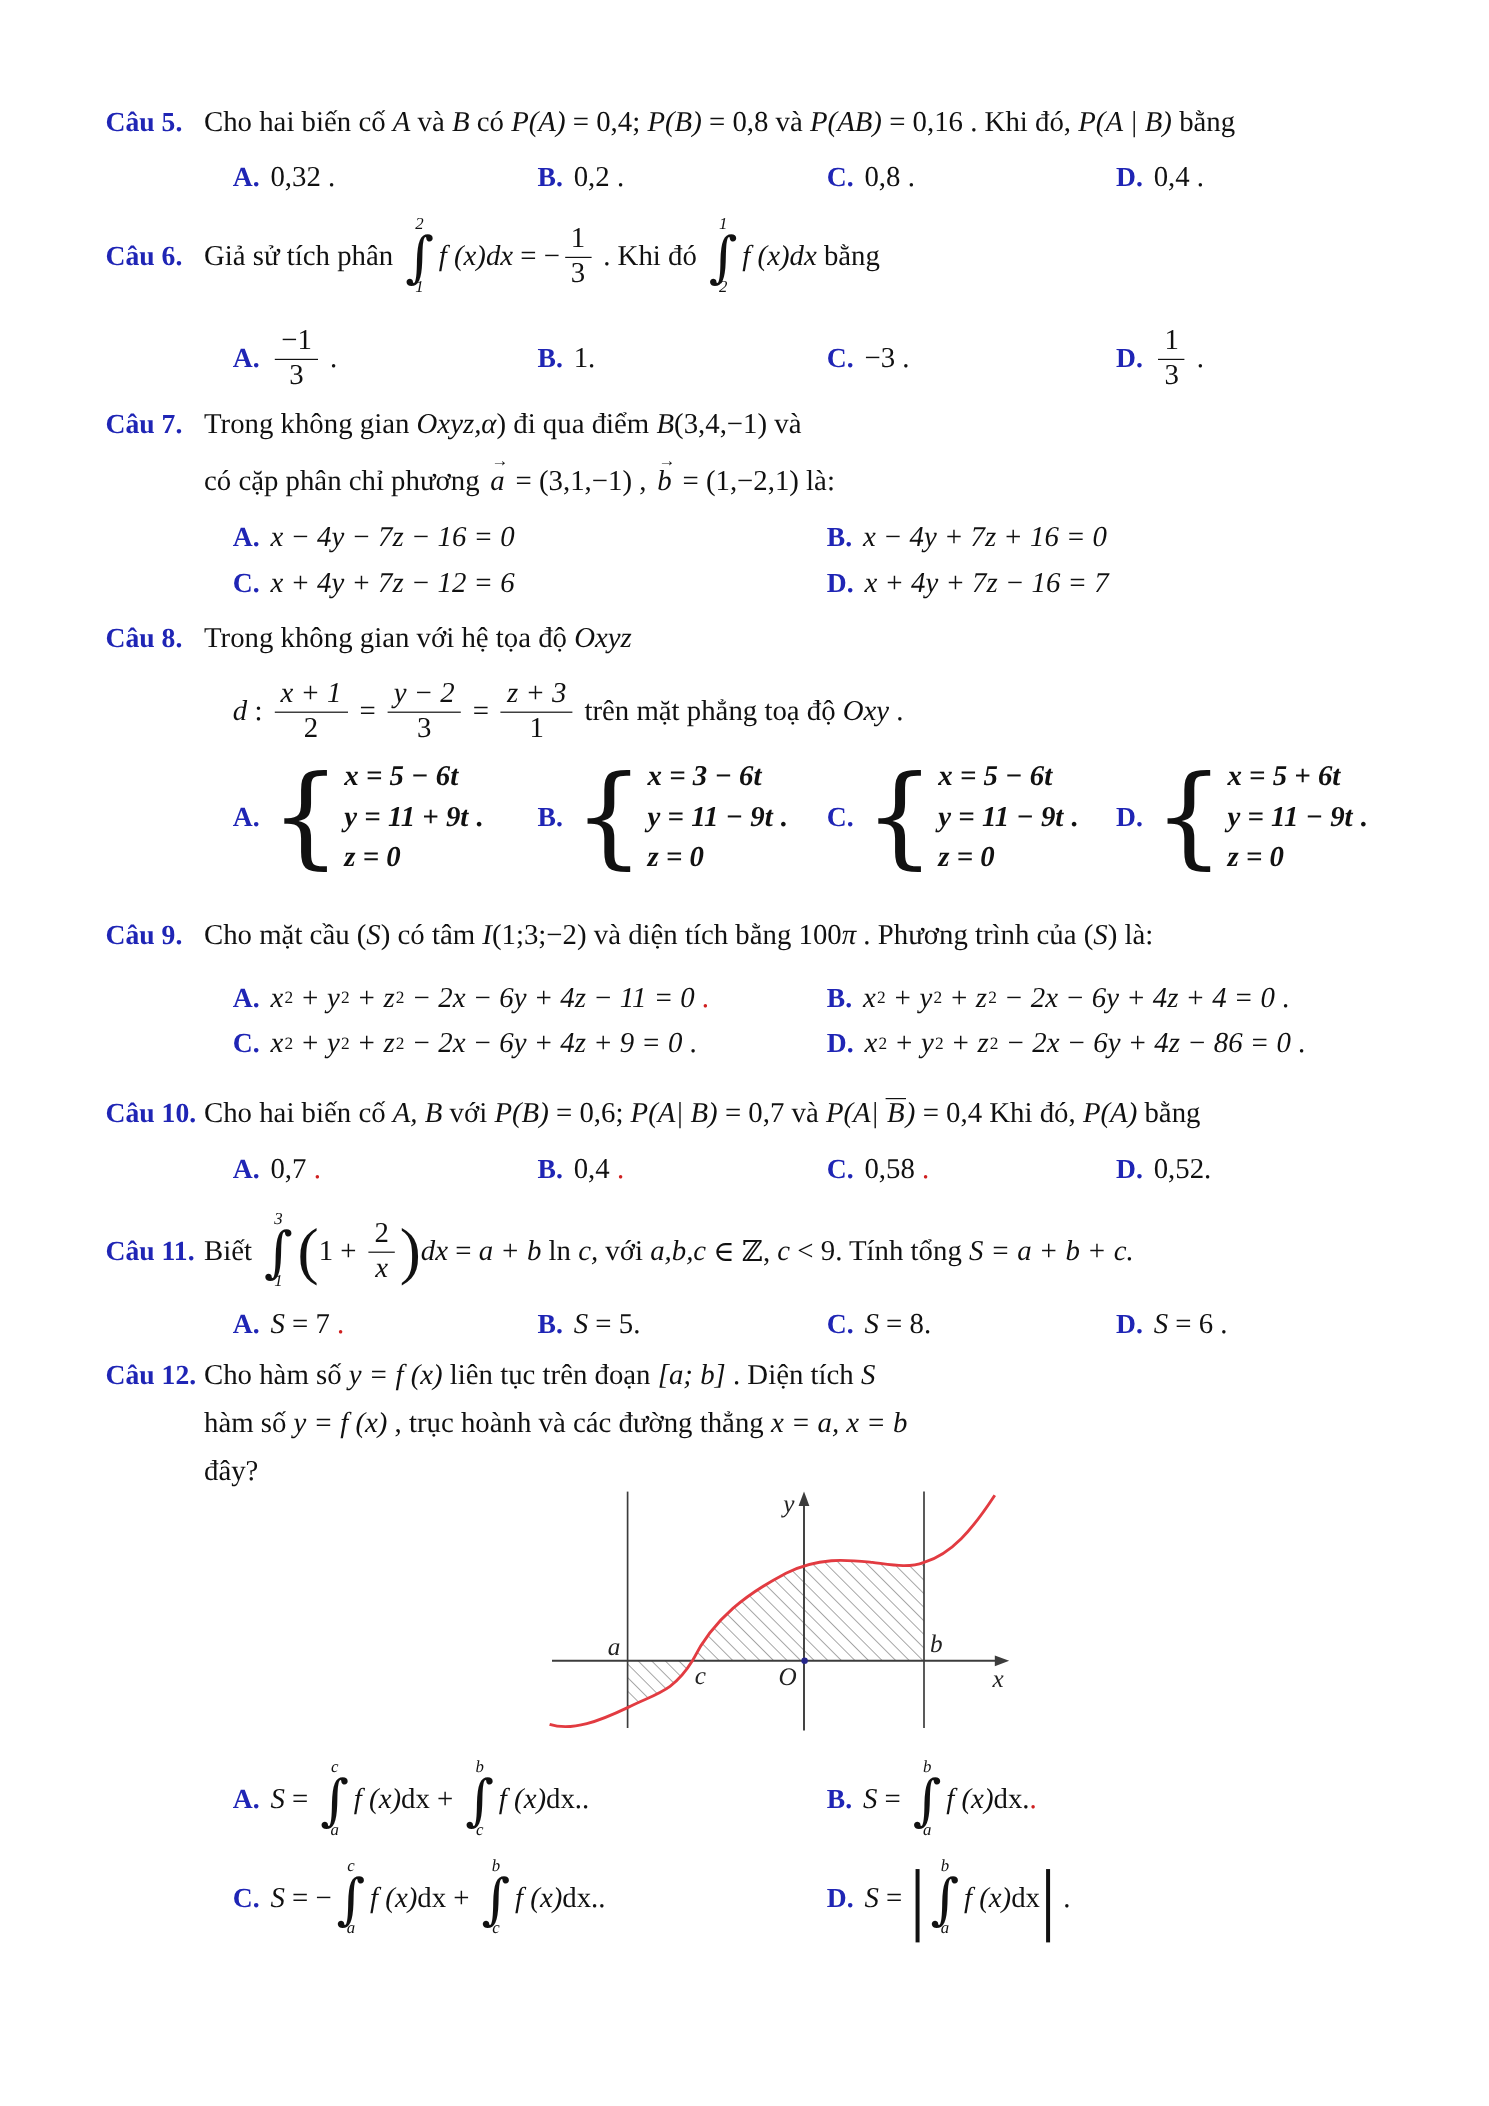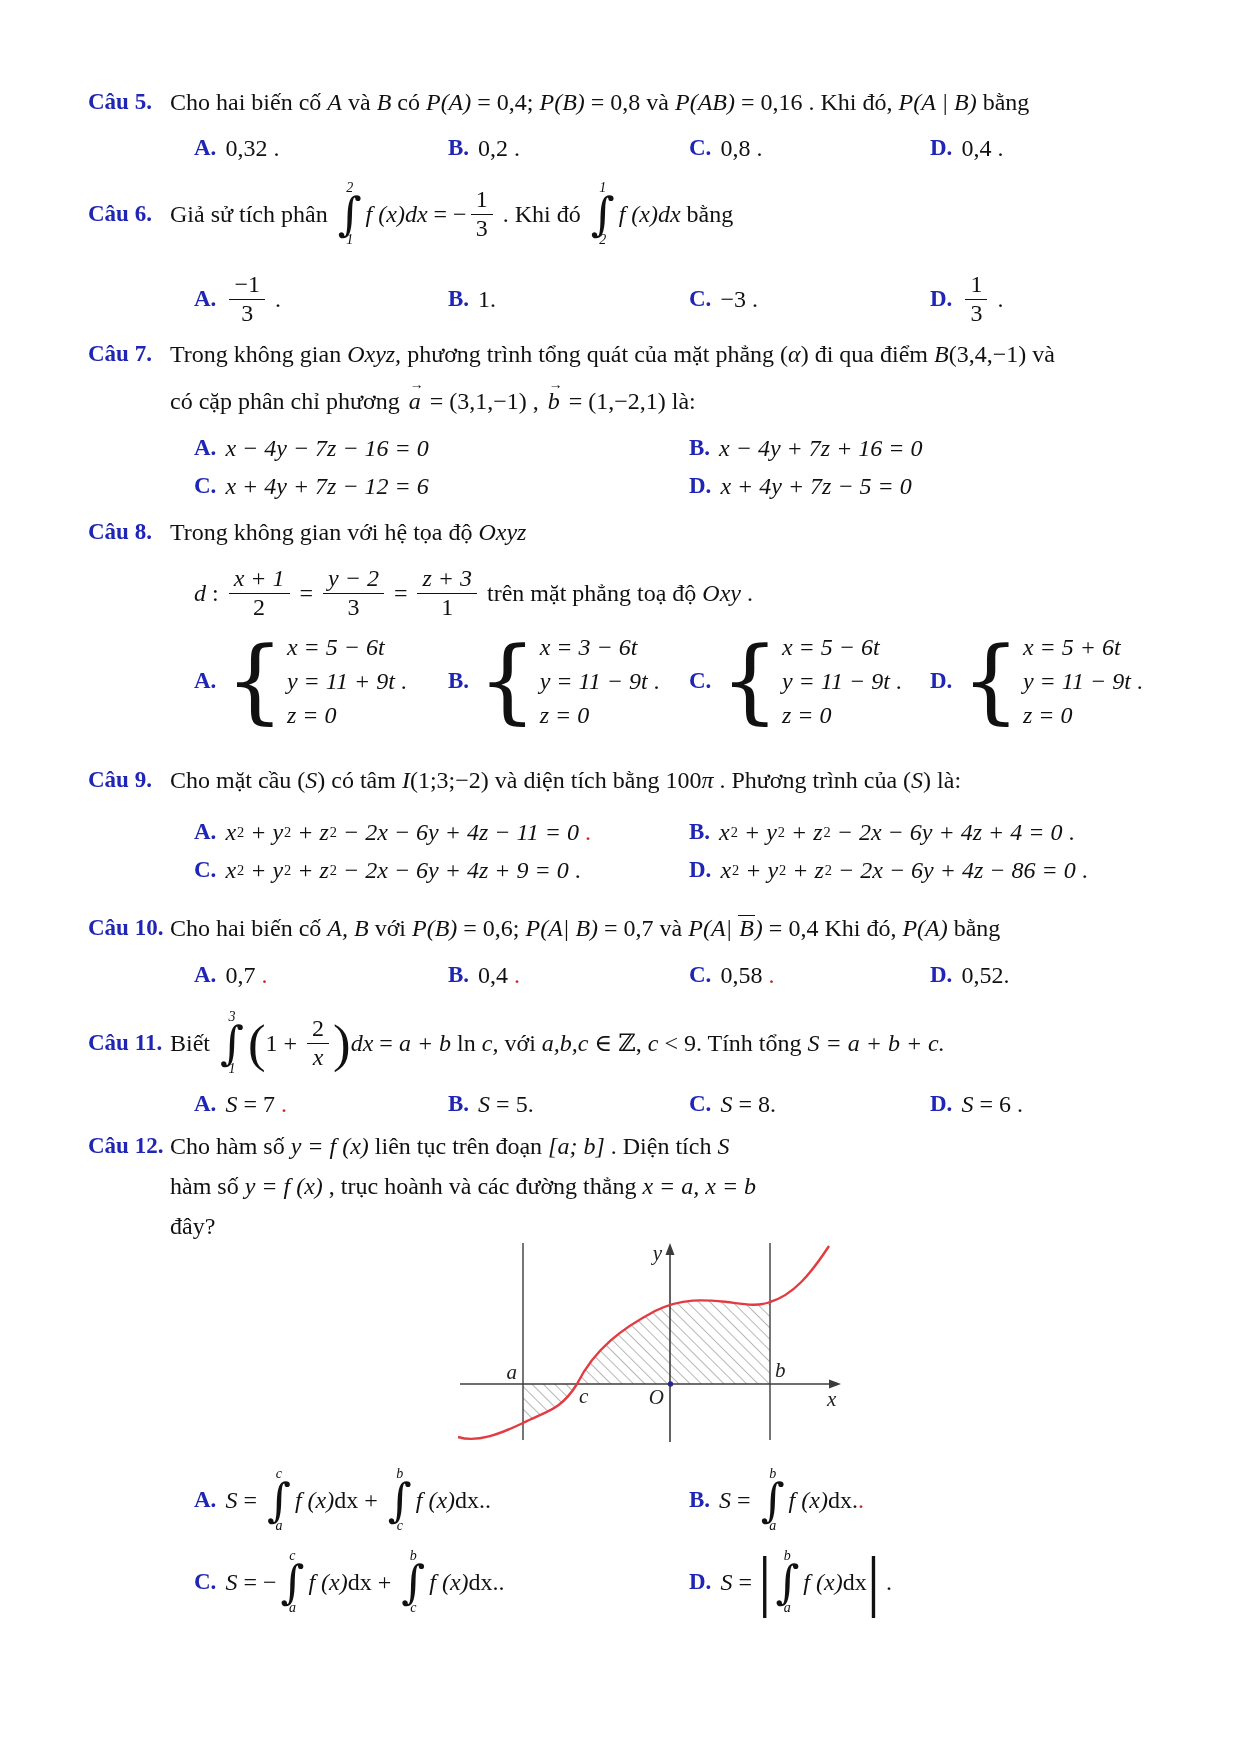--- a/index.html
+++ b/index.html
@@ -18,21 +18,21 @@
   .oc1{left:106px}.oc2{left:360px}.oc3{left:601px}.oc4{left:842px}
   .frac{display:inline-flex;flex-direction:column;align-items:center;margin:0 4px;line-height:1.15;}
   .fn{border-bottom:1.5px solid var(--ink);padding:0 5px;}
   .fd{padding:0 5px;}
   .int{display:inline-flex;flex-direction:column;align-items:center;line-height:1;margin:0 4px;}
   .lim{font-size:14px;font-style:italic;line-height:1.1;}
   .isign{font-size:46px;line-height:0.8;font-family:"DejaVu Serif",serif;}
   .sys{display:inline-flex;align-items:center;}
   .brace{font-size:92px;line-height:0;font-family:"DejaVu Serif",serif;margin-right:3px;}
   .rows{display:inline-flex;flex-direction:column;gap:7px;}
-  .row{display:inline-block;}
+  .row{display:inline-block;font-weight:bold;}
   .vec{font-style:italic;position:relative;margin:0 3px;}
   .vec::after{content:"\2192";position:absolute;left:1px;top:-0.72em;font-size:0.58em;font-style:normal;}
   .bar{font-style:italic;display:inline-block;border-top:1.6px solid var(--ink);line-height:1.05;padding:0 1px;}
   .par{line-height:0;vertical-align:middle;}
   
   #q5-l1{left:88px;top:84px;height:36px}
   #q5-opts{left:88px;top:130px;height:36px}
   #q6-l1{left:88px;top:166px;height:96px}
   #q6-opts{left:88px;top:260px;height:78px}
   #q7-l1{left:88px;top:336px;height:36px}
@@ -84,24 +84,24 @@
       <text x="320" y="137">b</text>
       <text x="124" y="163">c</text>
       <text x="209" y="164" text-anchor="end" font-style="normal">O</text>
     </svg>
   </div>
 
 <div class="line" id="q5-l1"><span class="qlabel">Câu 5.</span><span class="t">Cho hai biến cố </span><span class="mi">A</span><span class="t"> và </span><span class="mi">B</span><span class="t"> có </span><span class="mi">P(A)</span><span class="t"> = 0,4; </span><span class="mi">P(B)</span><span class="t"> = 0,8 và </span><span class="mi">P(AB)</span><span class="t"> = 0,16 . Khi đó, </span><span class="mi">P(A | B)</span><span class="t"> bằng</span></div>
     <div class="line" id="q5-opts"><span class="opt oc1"><span class="okey">A.</span><span class="t">0,32 .</span></span><span class="opt oc2"><span class="okey">B.</span><span class="t">0,2 .</span></span><span class="opt oc3"><span class="okey">C.</span><span class="t">0,8 .</span></span><span class="opt oc4"><span class="okey">D.</span><span class="t">0,4 .</span></span></div>
     <div class="line" id="q6-l1"><span class="qlabel">Câu 6.</span><span class="t">Giả sử tích phân </span><span class="int"><span class="lim">2</span><span class="isign">∫</span><span class="lim">1</span></span><span class="mi">f (x)dx</span><span class="t"> = −</span><span class="frac"><span class="fn"><span class="t">1</span></span><span class="fd"><span class="t">3</span></span></span><span class="t"> . Khi đó </span><span class="int"><span class="lim">1</span><span class="isign">∫</span><span class="lim">2</span></span><span class="mi">f (x)dx</span><span class="t"> bằng</span></div>
     <div class="line" id="q6-opts"><span class="opt oc1"><span class="okey">A.</span><span class="frac"><span class="fn"><span class="t">−1</span></span><span class="fd"><span class="t">3</span></span></span><span class="t"> .</span></span><span class="opt oc2"><span class="okey">B.</span><span class="t">1.</span></span><span class="opt oc3"><span class="okey">C.</span><span class="t">−3 .</span></span><span class="opt oc4"><span class="okey">D.</span><span class="frac"><span class="fn"><span class="t">1</span></span><span class="fd"><span class="t">3</span></span></span><span class="t"> .</span></span></div>
-    <div class="line" id="q7-l1"><span class="qlabel">Câu 7.</span><span class="t">Trong không gian </span><span class="mi">Oxyz,</span><span class="t"> phương trình tổng quát của mặt phẳng (</span><span class="mi">α</span><span class="t">) đi qua điểm </span><span class="mi">B</span><span class="t">(3,4,−1) và</span></div>
+    <div class="line" id="q7-l1"><span class="qlabel">Câu 7.</span><span class="t">Trong không gian </span><span class="mi">Oxyz,</span><span class="mi">α</span><span class="t">) đi qua điểm </span><span class="mi">B</span><span class="t">(3,4,−1) và</span></div>
     <div class="line" id="q7-l2"><span class="t">có cặp phân chỉ phương </span><span class="vec">a</span><span class="t"> = (3,1,−1) , </span><span class="vec">b</span><span class="t"> = (1,−2,1) là:</span></div>
     <div class="line" id="q7-o1"><span class="opt oc1"><span class="okey">A.</span><span class="mi">x − 4y − 7z − 16 = 0</span></span><span class="opt oc3"><span class="okey">B.</span><span class="mi">x − 4y + 7z + 16 = 0</span></span></div>
-    <div class="line" id="q7-o2"><span class="opt oc1"><span class="okey">C.</span><span class="mi">x + 4y + 7z − 12 = 6</span></span><span class="opt oc3"><span class="okey">D.</span><span class="mi">x + 4y + 7z − 5 = 0</span></span></div>
+    <div class="line" id="q7-o2"><span class="opt oc1"><span class="okey">C.</span><span class="mi">x + 4y + 7z − 12 = 6</span></span><span class="opt oc3"><span class="okey">D.</span><span class="mi">x + 4y + 7z − 16 = 7</span></span></div>
     <div class="line" id="q8-l1"><span class="qlabel">Câu 8.</span><span class="t">Trong không gian với hệ tọa độ </span><span class="mi">Oxyz</span></div>
     <div class="line" id="q8-l2"><span class="mi">d</span><span class="t"> : </span><span class="frac"><span class="fn"><span class="mi">x + 1</span></span><span class="fd"><span class="t">2</span></span></span><span class="t"> = </span><span class="frac"><span class="fn"><span class="mi">y − 2</span></span><span class="fd"><span class="t">3</span></span></span><span class="t"> = </span><span class="frac"><span class="fn"><span class="mi">z + 3</span></span><span class="fd"><span class="t">1</span></span></span><span class="t"> trên mặt phẳng toạ độ </span><span class="mi">Oxy</span><span class="t"> .</span></div>
     <div class="line" id="q8-opts"><span class="opt oc1"><span class="okey">A.</span><span class="sys"><span class="brace">{</span><span class="rows"><span class="row"><span class="mi">x = 5 − 6t</span></span><span class="row"><span class="mi">y = 11 + 9t</span><span class="t"> .</span></span><span class="row"><span class="mi">z = 0</span></span></span></span></span><span class="opt oc2"><span class="okey">B.</span><span class="sys"><span class="brace">{</span><span class="rows"><span class="row"><span class="mi">x = 3 − 6t</span></span><span class="row"><span class="mi">y = 11 − 9t</span><span class="t"> .</span></span><span class="row"><span class="mi">z = 0</span></span></span></span></span><span class="opt oc3"><span class="okey">C.</span><span class="sys"><span class="brace">{</span><span class="rows"><span class="row"><span class="mi">x = 5 − 6t</span></span><span class="row"><span class="mi">y = 11 − 9t</span><span class="t"> .</span></span><span class="row"><span class="mi">z = 0</span></span></span></span></span><span class="opt oc4"><span class="okey">D.</span><span class="sys"><span class="brace">{</span><span class="rows"><span class="row"><span class="mi">x = 5 + 6t</span></span><span class="row"><span class="mi">y = 11 − 9t</span><span class="t"> .</span></span><span class="row"><span class="mi">z = 0</span></span></span></span></span></div>
     <div class="line" id="q9-l1"><span class="qlabel">Câu 9.</span><span class="t">Cho mặt cầu (</span><span class="mi">S</span><span class="t">) có tâm </span><span class="mi">I</span><span class="t">(1;3;−2) và diện tích bằng 100</span><span class="mi">π</span><span class="t"> . Phương trình của (</span><span class="mi">S</span><span class="t">) là:</span></div>
     <div class="line" id="q9-o1"><span class="opt oc1"><span class="okey">A.</span><span class="mi">x</span><span class="sup2">2</span><span class="mi"> + y</span><span class="sup2">2</span><span class="mi"> + z</span><span class="sup2">2</span><span class="mi"> − 2x − 6y + 4z − 11 = 0</span><span class="rd"> .</span></span><span class="opt oc3"><span class="okey">B.</span><span class="mi">x</span><span class="sup2">2</span><span class="mi"> + y</span><span class="sup2">2</span><span class="mi"> + z</span><span class="sup2">2</span><span class="mi"> − 2x − 6y + 4z + 4 = 0</span><span class="t"> .</span></span></div>
     <div class="line" id="q9-o2"><span class="opt oc1"><span class="okey">C.</span><span class="mi">x</span><span class="sup2">2</span><span class="mi"> + y</span><span class="sup2">2</span><span class="mi"> + z</span><span class="sup2">2</span><span class="mi"> − 2x − 6y + 4z + 9 = 0</span><span class="t"> .</span></span><span class="opt oc3"><span class="okey">D.</span><span class="mi">x</span><span class="sup2">2</span><span class="mi"> + y</span><span class="sup2">2</span><span class="mi"> + z</span><span class="sup2">2</span><span class="mi"> − 2x − 6y + 4z − 86 = 0</span><span class="t"> .</span></span></div>
     <div class="line" id="q10-l1"><span class="qlabel">Câu 10.</span><span class="t">Cho hai biến cố </span><span class="mi">A, B</span><span class="t"> với </span><span class="mi">P(B)</span><span class="t"> = 0,6; </span><span class="mi">P(A| B)</span><span class="t"> = 0,7 và </span><span class="mi">P(A| </span><span class="bar">B</span><span class="mi">)</span><span class="t"> = 0,4 Khi đó, </span><span class="mi">P(A)</span><span class="t"> bằng</span></div>
     <div class="line" id="q10-opts"><span class="opt oc1"><span class="okey">A.</span><span class="t">0,7</span><span class="rd"> .</span></span><span class="opt oc2"><span class="okey">B.</span><span class="t">0,4</span><span class="rd"> .</span></span><span class="opt oc3"><span class="okey">C.</span><span class="t">0,58</span><span class="rd"> .</span></span><span class="opt oc4"><span class="okey">D.</span><span class="t">0,52.</span></span></div>
     <div class="line" id="q11-l1"><span class="qlabel">Câu 11.</span><span class="t">Biết </span><span class="int"><span class="lim">3</span><span class="isign">∫</span><span class="lim">1</span></span><span class="par" style="font-size: 2.2em;">(</span><span class="t">1 + </span><span class="frac"><span class="fn"><span class="t">2</span></span><span class="fd"><span class="mi">x</span></span></span><span class="par" style="font-size: 2.2em;">)</span><span class="mi">dx</span><span class="t"> = </span><span class="mi">a + b</span><span class="t"> ln </span><span class="mi">c,</span><span class="t"> với </span><span class="mi">a,b,c</span><span class="t"> ∈ ℤ, </span><span class="mi">c</span><span class="t"> &lt; 9. Tính tổng </span><span class="mi">S = a + b + c.</span></div>
     <div class="line" id="q11-opts"><span class="opt oc1"><span class="okey">A.</span><span class="mi">S</span><span class="t"> = 7</span><span class="rd"> .</span></span><span class="opt oc2"><span class="okey">B.</span><span class="mi">S</span><span class="t"> = 5.</span></span><span class="opt oc3"><span class="okey">C.</span><span class="mi">S</span><span class="t"> = 8.</span></span><span class="opt oc4"><span class="okey">D.</span><span class="mi">S</span><span class="t"> = 6 .</span></span></div>

